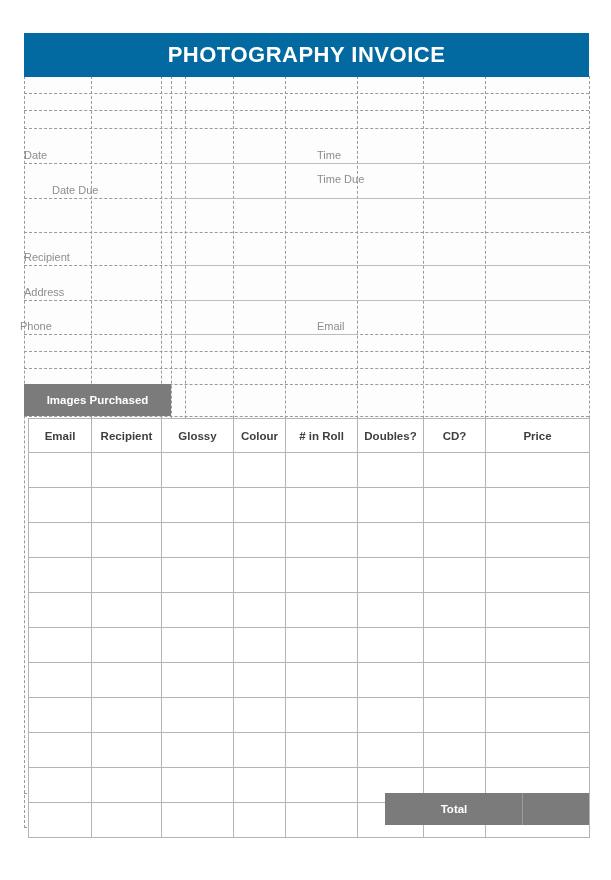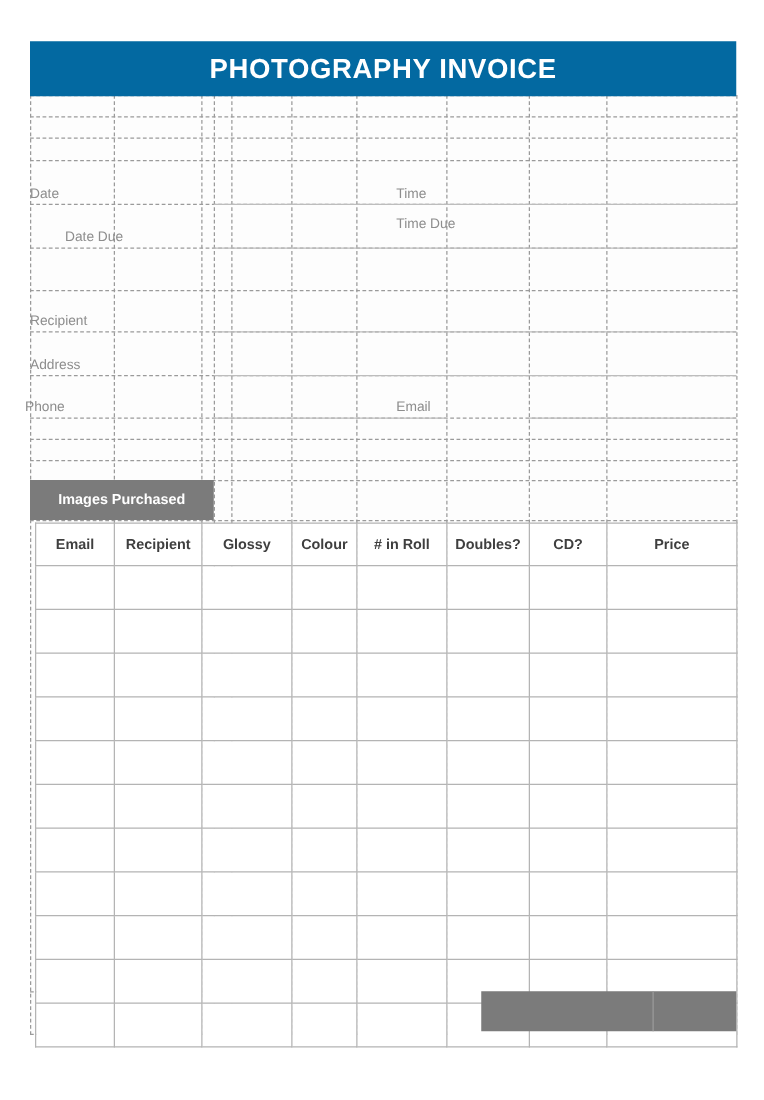--- a/index.html
+++ b/index.html
@@ -385,16 +385,17 @@
         <td></td>
         <td></td>
         <td></td>
         <td></td>
         <td></td>
       </tr>
     </tbody>
   </table>
 
   <div class="total-band"></div>
+  <div class="total-label">Total</div>
   <div class="total-divider"></div>
 
 
 </div>
 
 </body></html>

